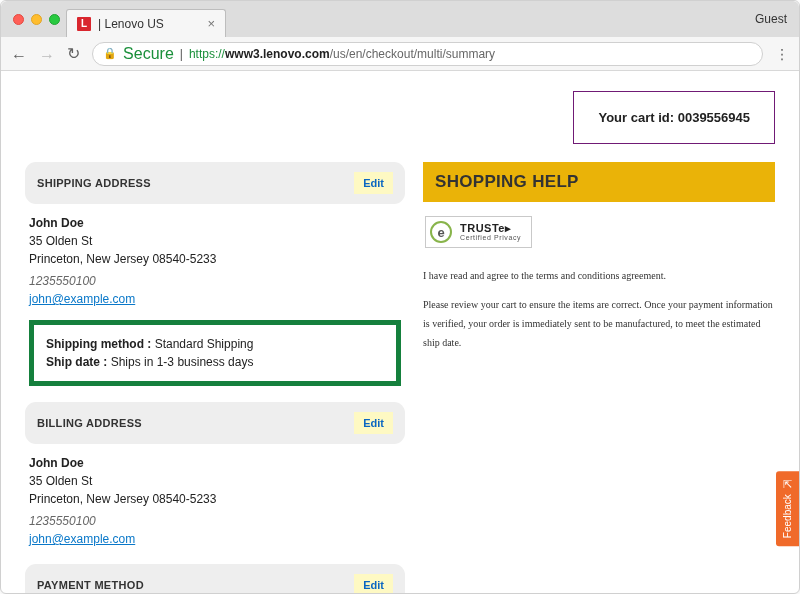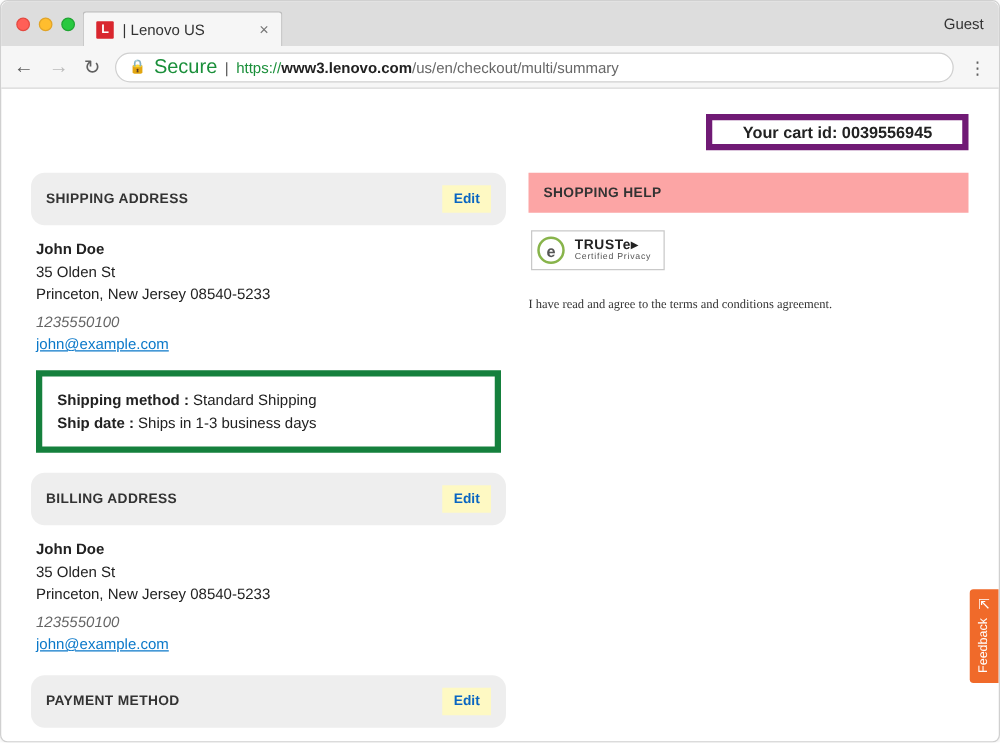--- a/index.html
+++ b/index.html
@@ -23,36 +23,36 @@
   .lock { color:#1a8f3a; font-size:11px;}
   .secure-label { color:#1a8f3a; font-size:16px; }
   .url-sep { color:#555; }
   .url-https { color:#1a8f3a; }
   .url-host { color:#222; font-weight:600;}
   .url-path { color:#676767;}
   .kebab { color:#606060; font-size:14px; letter-spacing:0; line-height:4px;}
   .viewport { flex:1; overflow:auto; position:relative; }
   .page { padding: 20px 24px 30px 24px; }
   .cart-id-bar { display:flex; justify-content:flex-end; margin-bottom:18px; }
-  .cart-id-box { border:5px solid #701a75; padding:2px 24px; font-size:13px; font-weight:bold; color:#222;}
+  .cart-id-box { border:1px solid #701a75; padding:18px 24px; font-size:13px; font-weight:bold; color:#222;}
   .cart-id-box b { font-weight:bold;}
   .columns { display:flex; gap:18px; }
   .col-left { flex:0 0 380px; display:flex; flex-direction:column; gap:16px;}
   .col-right { flex:1; }
   .panel { }
   .panel-header { background:#eee; padding:10px 12px; display:flex; align-items:center; justify-content:space-between;border-radius:11px; }
   .panel-title { font-size:11px; font-weight:bold; color:#333; letter-spacing:0.3px;}
   .edit-btn { background:#fef9c3; color:#0a66c2; border:none; font-size:11px; font-weight:bold; padding:5px 9px; cursor:pointer; }
   .panel-body { padding:10px 4px 0 4px; font-size:12px; color:#222; line-height:1.5;}
   .panel-body .name { font-weight:bold;}
   .phone { color:#666; font-style:italic; margin-top:4px;}
   .email-link { color:#0a78c9; }
   .ship-box { border:5px solid #15803d; padding:10px 12px; margin-top:12px; font-size:12px; }
   .lbl { font-weight:bold; }
-  .help-panel-header { background:#fca5a5; padding:10px 12px; font-size:11px; font-weight:bold; color:#333; letter-spacing:0.3px;}
+  .help-panel-header { background:#eab308; padding:10px 12px; font-size:17px; font-weight:bold; color:#333; letter-spacing:0.3px;}
   .truste { display:flex; align-items:center; gap:8px; border:1px solid #c9c9c9; padding:4px 10px 4px 4px; width:max-content; margin:14px 0 18px 2px; }
   .truste-circle { width:22px; height:22px; border:2px solid #88b44b; border-radius:50%; display:flex; align-items:center; justify-content:center; color:#555; font-weight:bold; font-size:13px;}
   .truste-text { display:flex; flex-direction:column; line-height:1; }
   .truste-brand { font-size:11px; font-weight:bold; color:#222; letter-spacing:0.5px;}
   .truste-sub { font-size:7px; color:#555; letter-spacing:0.6px;}
   .help-text { font-size:10px; color:#333; font-family: Georgia, 'Times New Roman', serif; line-height:1.9; }
   .help-text p { margin-bottom:10px; }
   .feedback-tab { position:absolute; right:0; top:400px; background:#f06a2a; color:#fff; font-size:10px; padding:8px 5px; writing-mode:vertical-rl; transform:rotate(180deg); border-top-right-radius:3px; border-bottom-right-radius:3px; display:flex; align-items:center; gap:6px; cursor:pointer;}
   .feedback-icon { font-size:11px; transform:rotate(90deg);}
   .payment-body .row { font-size:12px; margin-bottom:1px;}
@@ -152,20 +152,21 @@
           <div class="help-panel-header">SHOPPING HELP</div>
           <div class="truste">
             <div class="truste-circle">e</div>
             <div class="truste-text">
               <span class="truste-brand">TRUSTe▸</span>
               <span class="truste-sub">Certified Privacy</span>
             </div>
           </div>
           <div class="help-text">
             <p>I have read and agree to the terms and conditions agreement.</p>
+            <p>Please review your cart to ensure the items are correct. Once your payment information is verified, your order is immediately sent to be manufactured, to meet the estimated ship date.</p>
           </div>
         </div>
       </div>
 
     </div>
 
     <div class="feedback-tab">
       <span>Feedback</span>
       <span class="feedback-icon">⇱</span>
     </div>

